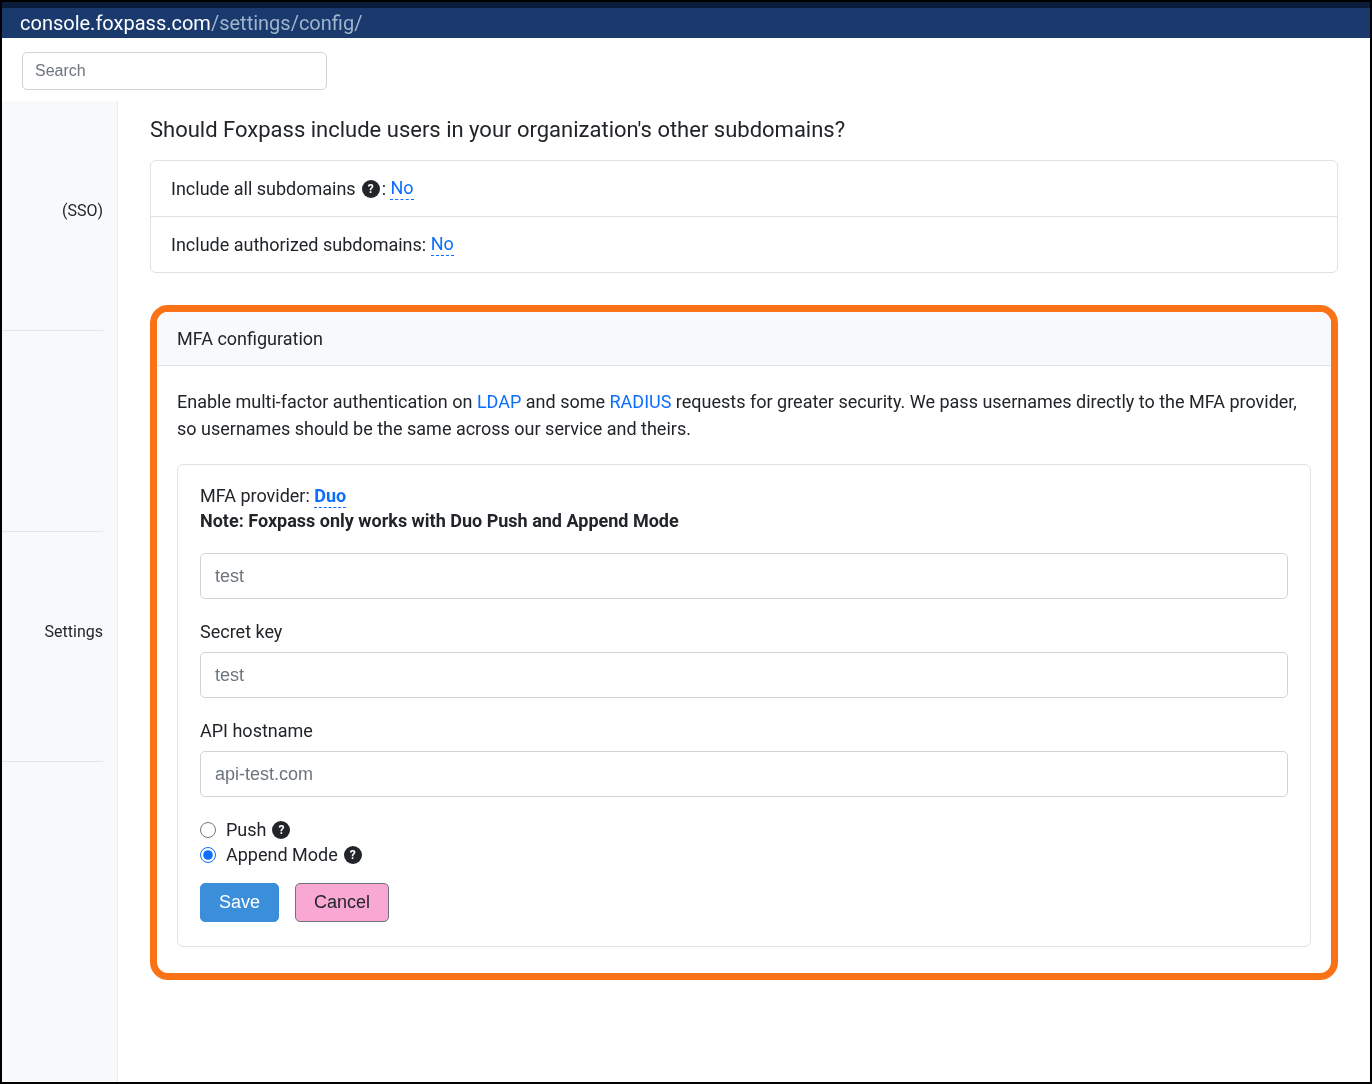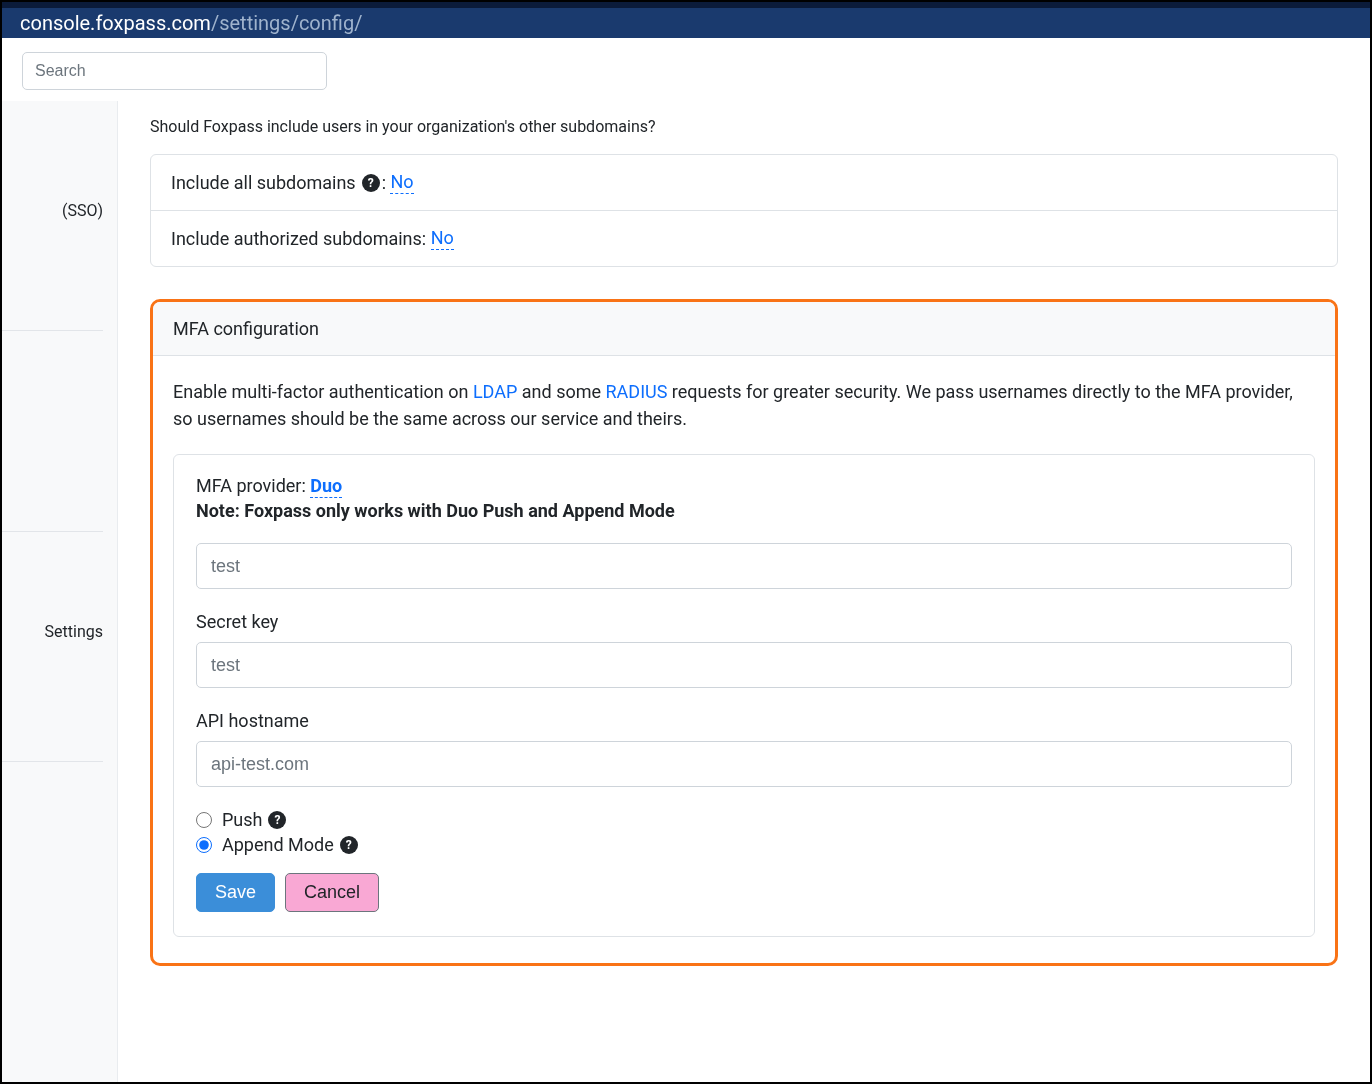--- a/index.html
+++ b/index.html
@@ -73,21 +73,21 @@
   .sidebar-sep3 {
     border-top: 1px solid #e2e5e9;
     margin: 210px 14px 0 0;
   }
   .main {
     flex: 1;
     padding: 10px 32px 0 32px;
     overflow: hidden;
   }
   .section-question {
-    font-size: 16px;
+    font-size: 22px;
     color: #212529;
     margin-bottom: 18px;
     margin-top: 6px;
   }
   .card {
     border: 1px solid #dee2e6;
     border-radius: 6px;
     background: #fff;
     overflow: hidden;
   }
@@ -116,22 +116,22 @@
   }
   .link-dashed {
     color: #0d6efd;
     text-decoration: none;
     border-bottom: 1px dashed #0d6efd;
     padding-bottom: 1px;
     cursor: pointer;
   }
   .panel {
     margin-top: 32px;
-    border: 3px solid #f97316;
-    border-radius: 10px;
+    border: 7px solid #f97316;
+    border-radius: 18px;
     overflow: hidden;
   }
   .panel-header {
     background: #f8f9fa;
     border-bottom: 1px solid #dee2e6;
     padding: 16px 20px;
     font-size: 18px;
   }
   .panel-body {
     padding: 22px 20px 26px 20px;
@@ -167,21 +167,21 @@
     display: flex;
     align-items: center;
     font-size: 18px;
     margin-bottom: 4px;
   }
   .radio-row input[type=radio] {
     width: 16px; height: 16px;
     accent-color: #0d6efd;
     margin-right: 10px;
   }
-  .button-row { margin-top: 18px; display: flex; gap: 10px; }
+  .button-row { margin-top: 18px; display: flex; gap: 16px; }
   .btn {
     font-size: 18px;
     padding: 8px 18px;
     border-radius: 5px;
     cursor: pointer;
   }
   .btn-primary {
     background: #3b8ed9;
     color: #fff;
     border: 1px solid #3b8ed9;

